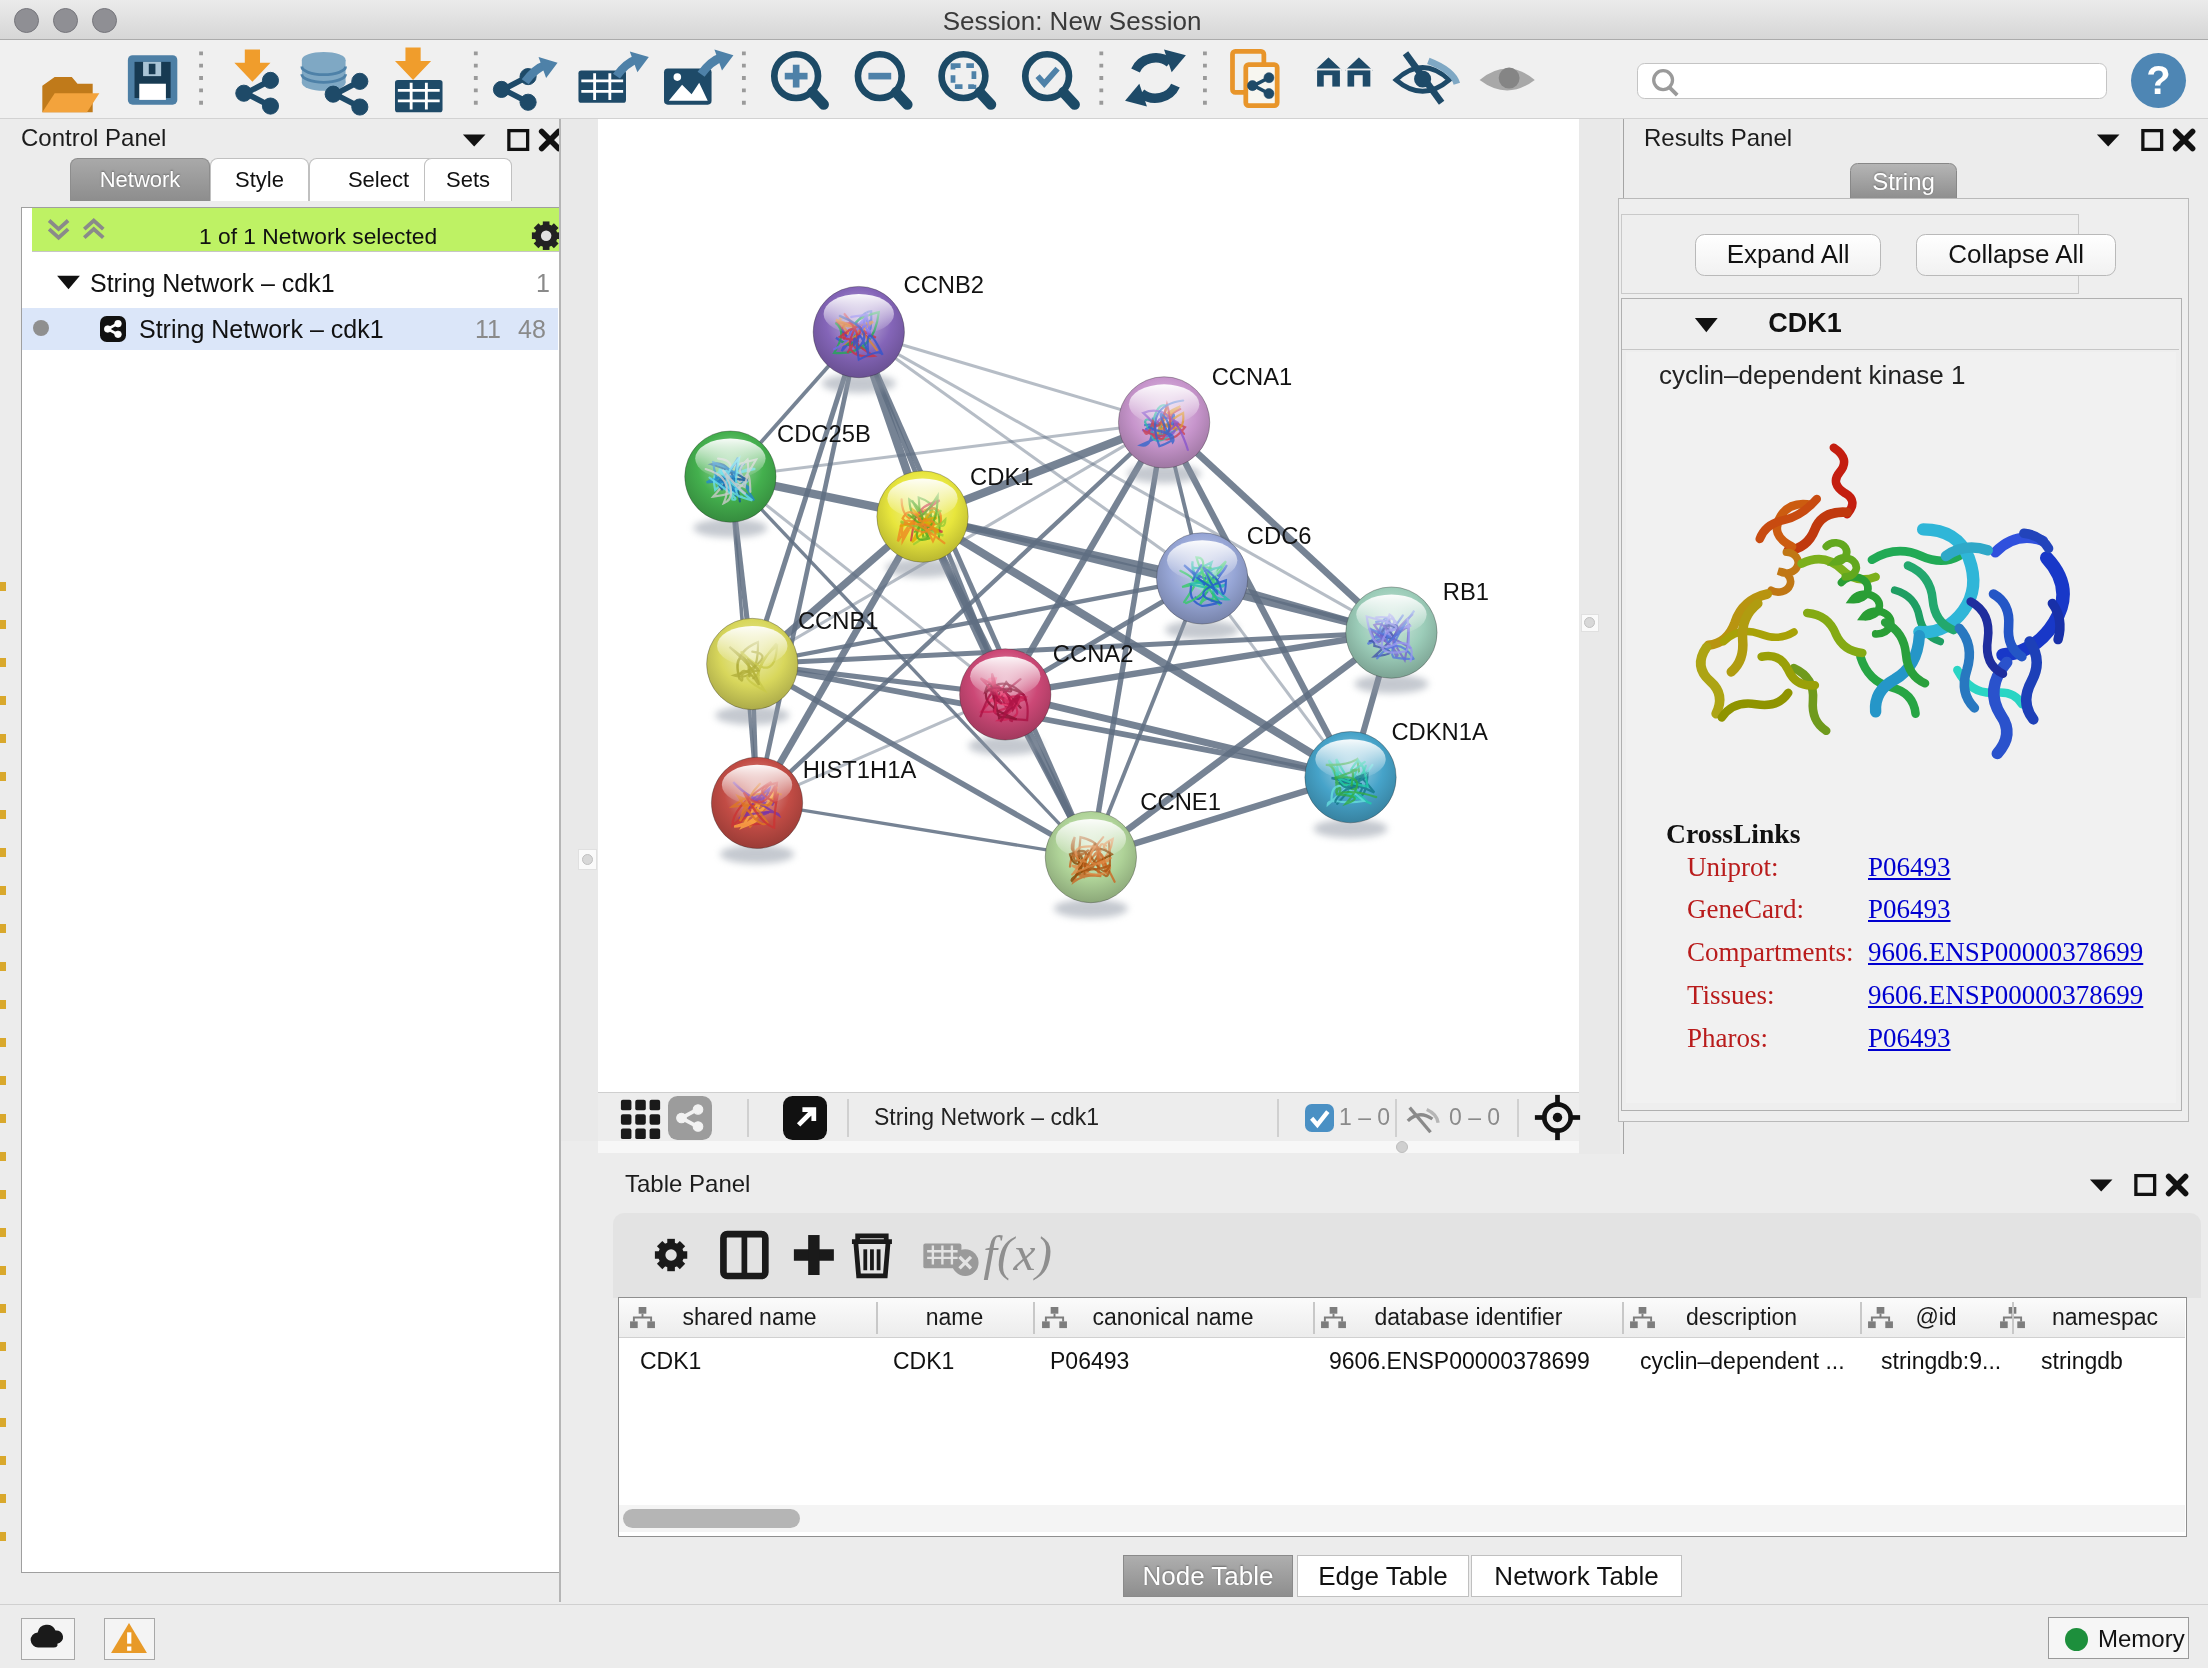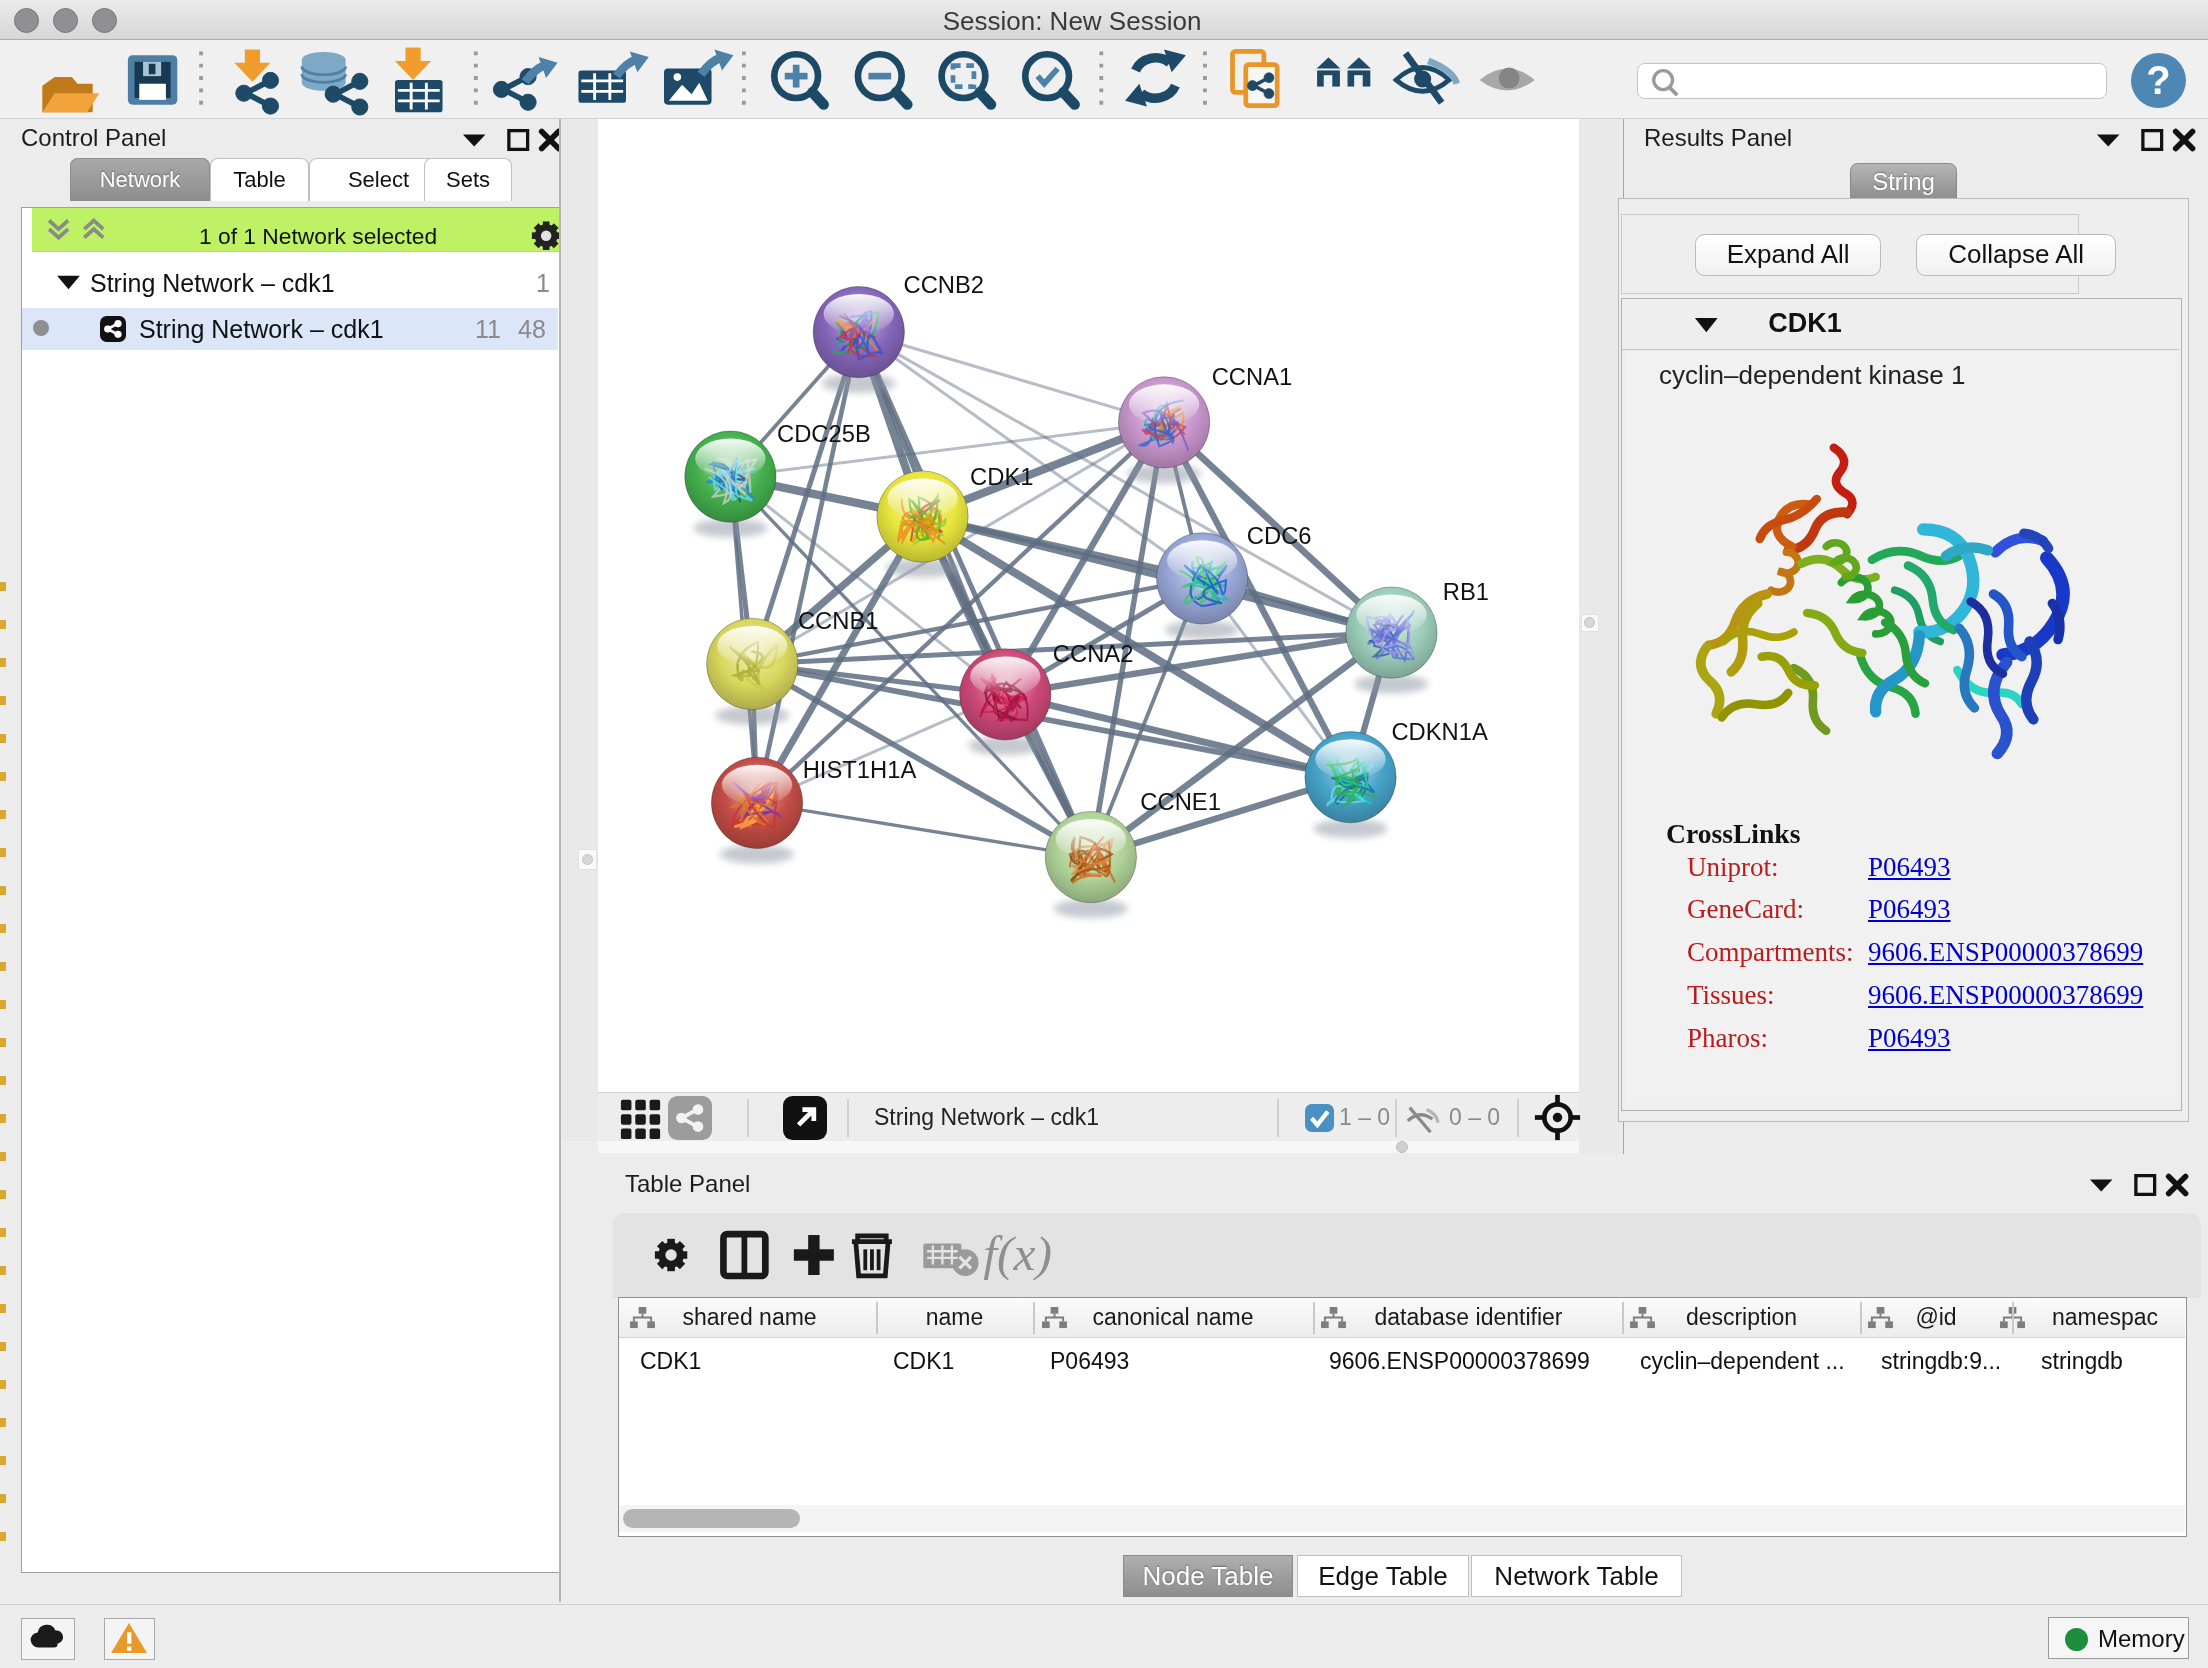--- a/index.html
+++ b/index.html
@@ -193,21 +193,21 @@
 </div>
 
 <div class="abs panelhead" style="left:21px;top:124px">Control Panel</div>
 <svg class="abs" width="105" height="30" viewBox="0 0 110 32" style="left:462px;top:125px">
   <polygon points="0,10 24,10 12,23" fill="#111"></polygon>
   <rect x="49" y="6" width="20" height="20" fill="none" stroke="#111" stroke-width="3.5"></rect>
   <path d="M84,7 L102,25 M102,7 L84,25" stroke="#111" stroke-width="6" stroke-linecap="round"></path>
 </svg>
 <div id="cp-tabs" class="abs" style="width:447px">
   <div class="tab sel" style="left:0;width:140px">Network</div>
-  <div class="tab" style="left:140px;width:99px">Table</div>
+  <div class="tab" style="left:140px;width:99px">Style</div>
   <div class="tab" style="left:239px;width:139px">Select</div>
   <div class="tab" style="left:354px;width:88px">Sets</div>
 </div>
 <div id="cp-box" class="abs">
   <div id="cp-gear-bar">
     <svg width="536" height="44" viewBox="0 0 564 46">
       <g stroke="#8a8a8a" stroke-width="4" fill="none">
         <path d="M18,13 l10,9 l10,-9 M18,22 l10,9 l10,-9"></path>
         <path d="M55,22 l10,-9 l10,9 M55,31 l10,-9 l10,9"></path>
       </g>

